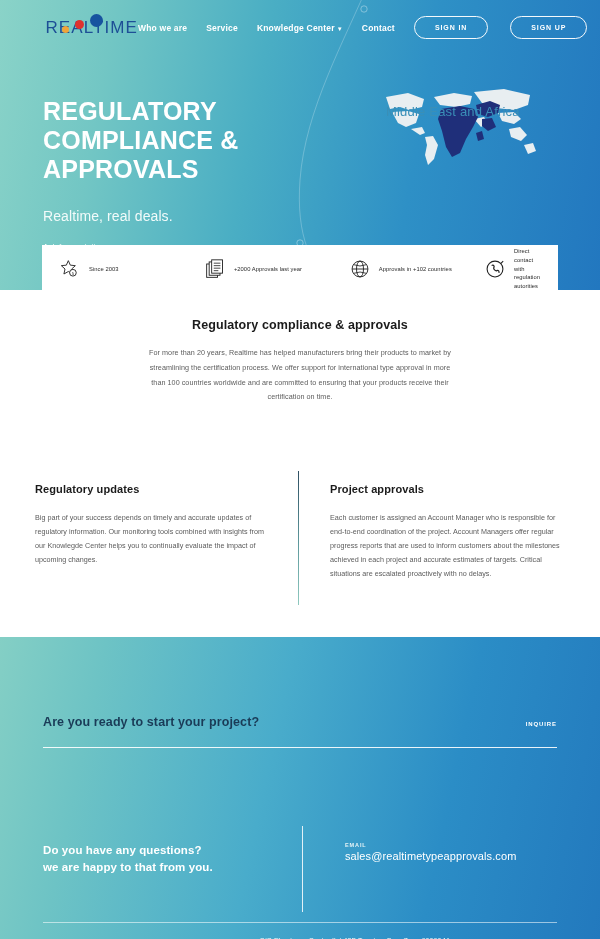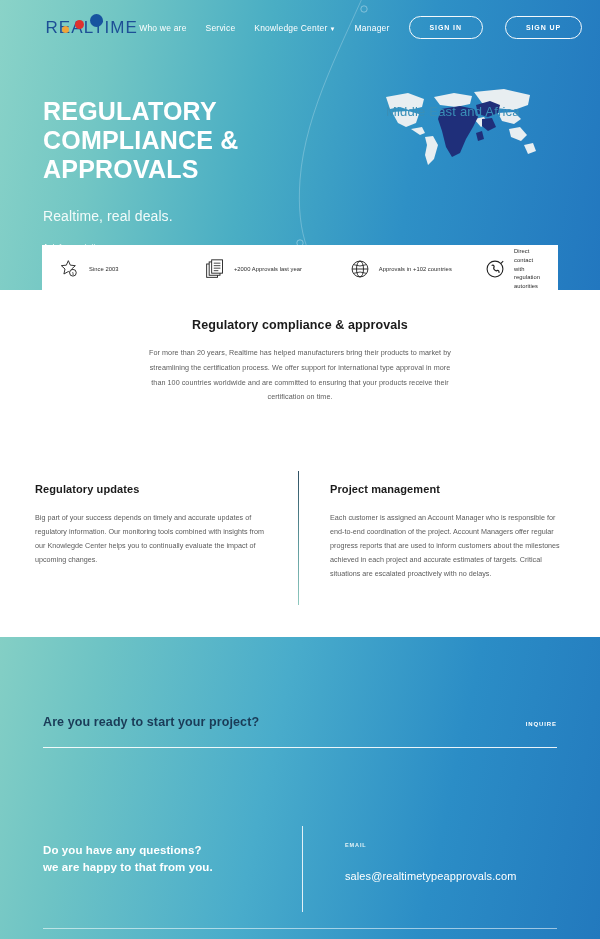--- a/index.html
+++ b/index.html
@@ -31,21 +31,21 @@
   .dot { position: absolute; border-radius: 50%; }
   .dot.d1 { width: 7px; height: 7px; background: #f0a43a; left: 20px; top: 9px; }
   .dot.d2 { width: 9px; height: 9px; background: #e0322e; left: 33px; top: 3px; }
   .dot.d3 { width: 13px; height: 13px; background: #17539f; left: 48px; top: -3px; }
   .logo-word {
     font-size: 17px; letter-spacing: 1.1px; color: #1d4f96;
     font-weight: 400; margin-top: 1px; margin-left: 1px;
   }
   .nav-links { display: flex; align-items: center; gap: 19px; margin-left: auto; }
   .nav-link {
-    color: #ffffff; font-size: 8.5px; font-weight: 400; letter-spacing: .2px;
+    color: #ffffff; font-size: 8.5px; font-weight: 700; letter-spacing: .2px;
     text-decoration: none; white-space: nowrap;
   }
   .caret { font-size: 6px; margin-left: 2px; }
   .nav-btn {
     border: 1px solid rgba(255,255,255,.95); border-radius: 20px;
     color: #fff; font-size: 7px; font-weight: 700; letter-spacing: .9px;
     padding: 7px 20px; background: transparent; white-space: nowrap;
   }
   .nav-btn.second { margin-left: 3px; }
 
@@ -122,21 +122,21 @@
     margin-left: auto; color: #fff; font-size: 6px; font-weight: 700; letter-spacing: .9px;
     text-decoration: none;
   }
   .hr-line { height: 1px; background: rgba(255,255,255,.9); margin-top: 18px; }
 
   .q-row { display: flex; margin-top: 94px; position: relative; }
   .q-left { width: 260px; }
   .q-title { color: #fff; font-size: 11.5px; font-weight: 700; line-height: 1.45; letter-spacing: .1px; }
   .q-right { margin-left: 42px; }
   .q-label { color: #e6f4f7; font-size: 5.5px; font-weight: 700; letter-spacing: .9px; }
-  .q-email { color: #fff; font-size: 11px; margin-top: 22px; letter-spacing: .1px; }
+  .q-email { color: #fff; font-size: 11px; margin-top: 2px; letter-spacing: .1px; }
   .q-divider {
     position: absolute; left: 259px; top: -16px; width: 1px; height: 86px;
     background: rgba(255,255,255,.85);
   }
 
   .offices-line { height: 1px; background: rgba(255,255,255,.55); margin-top: 46px; }
   .offices { display: flex; align-items: center; padding-top: 12px; }
   .offices-label { color: #ffffff; font-size: 11px; font-weight: 400; width: 150px; letter-spacing: .1px; }
   .offices-list { flex: 1; text-align: center; margin-right: 20px; }
   .office-addr { color: #f4fbfb; font-size: 7px; line-height: 1.85; letter-spacing: .05px; }
@@ -161,21 +161,21 @@
             <span class="dot d2"></span>
             <span class="dot d3"></span>
         </div>
         <div class="logo-word">REALTIME</div>
       </div>
 
       <div class="nav-links">
         <a class="nav-link" href="#">Who we are</a>
         <a class="nav-link" href="#">Service</a>
         <a class="nav-link" href="#"><span>Knowledge Center</span><span class="caret">▼</span></a>
-        <a class="nav-link" href="#">Manager</a>
+        <a class="nav-link" href="#">Contact</a>
         <button class="nav-btn">SIGN IN</button>
         <button class="nav-btn second">SIGN UP</button>
       </div>
     </div>
 
     <div class="hero-copy">
       <h1 class="hero-title">REGULATORY COMPLIANCE &amp; APPROVALS</h1>
       <div class="hero-sub">Realtime, real deals.</div>
       <a class="hero-cta" href="#">Ask for quotation</a>
     </div>
@@ -259,21 +259,21 @@
       <p class="intro-body">For more than 20 years, Realtime has helped manufacturers bring their products to market by streamlining the certification process. We offer support for international type approval in more than 100 countries worldwide and are committed to ensuring that your products receive their certification on time.</p>
     </div>
 
     <div class="two-col">
       <div class="col left">
         <div class="col-title">Regulatory updates</div>
         <p class="col-body">Big part of your success depends on timely and accurate updates of regulatory information. Our monitoring tools combined with insights from our Knowlegde Center helps you to continually evaluate the impact of upcoming changes.</p>
       </div>
       <div class="v-divider"></div>
       <div class="col right">
-        <div class="col-title">Project management</div>
+        <div class="col-title">Project approvals</div>
         <p class="col-body">Each customer is assigned an Account Manager who is responsible for end-to-end coordination of the project. Account Managers offer regular progress reports that are used to inform customers about the milestones achieved in each project and accurate estimates of targets. Critical situations are escalated proactively with no delays.</p>
       </div>
     </div>
   </div>
 
   <div class="cta-band">
 
     <div class="cta-row">
       <div class="cta-title">Are you ready to start your project?</div>
       <a class="cta-inquire" href="#">INQUIRE</a>

